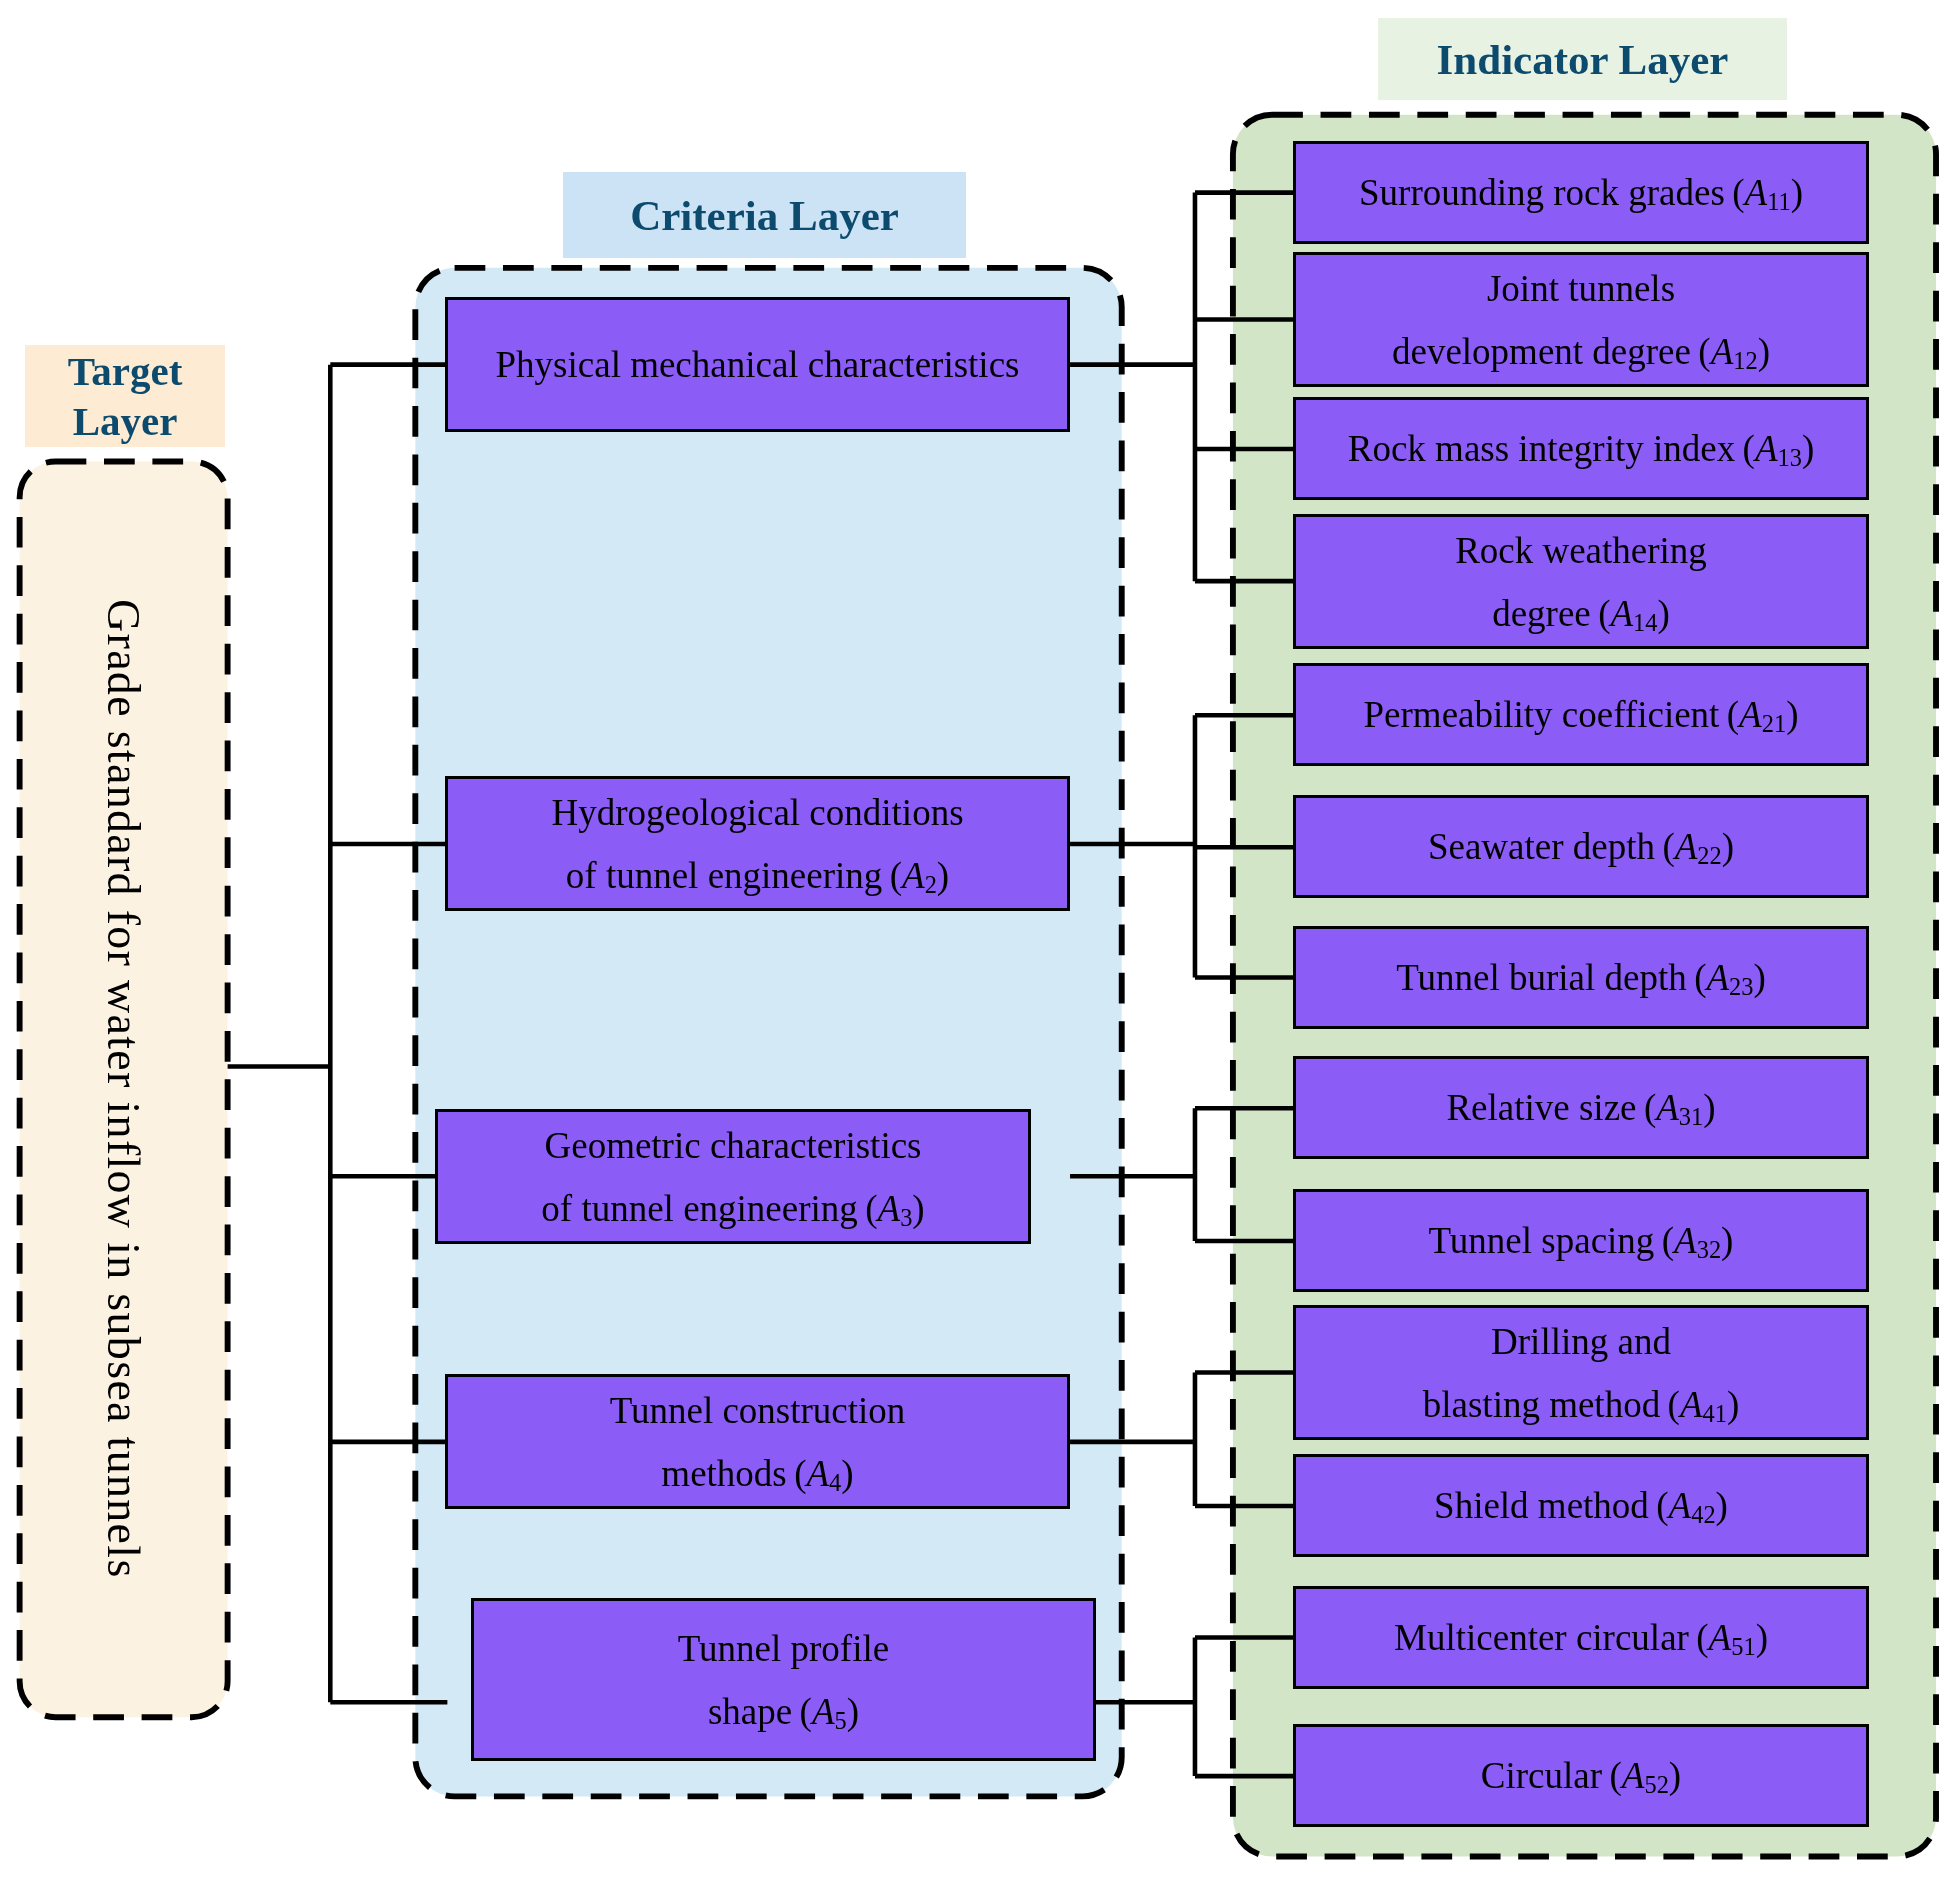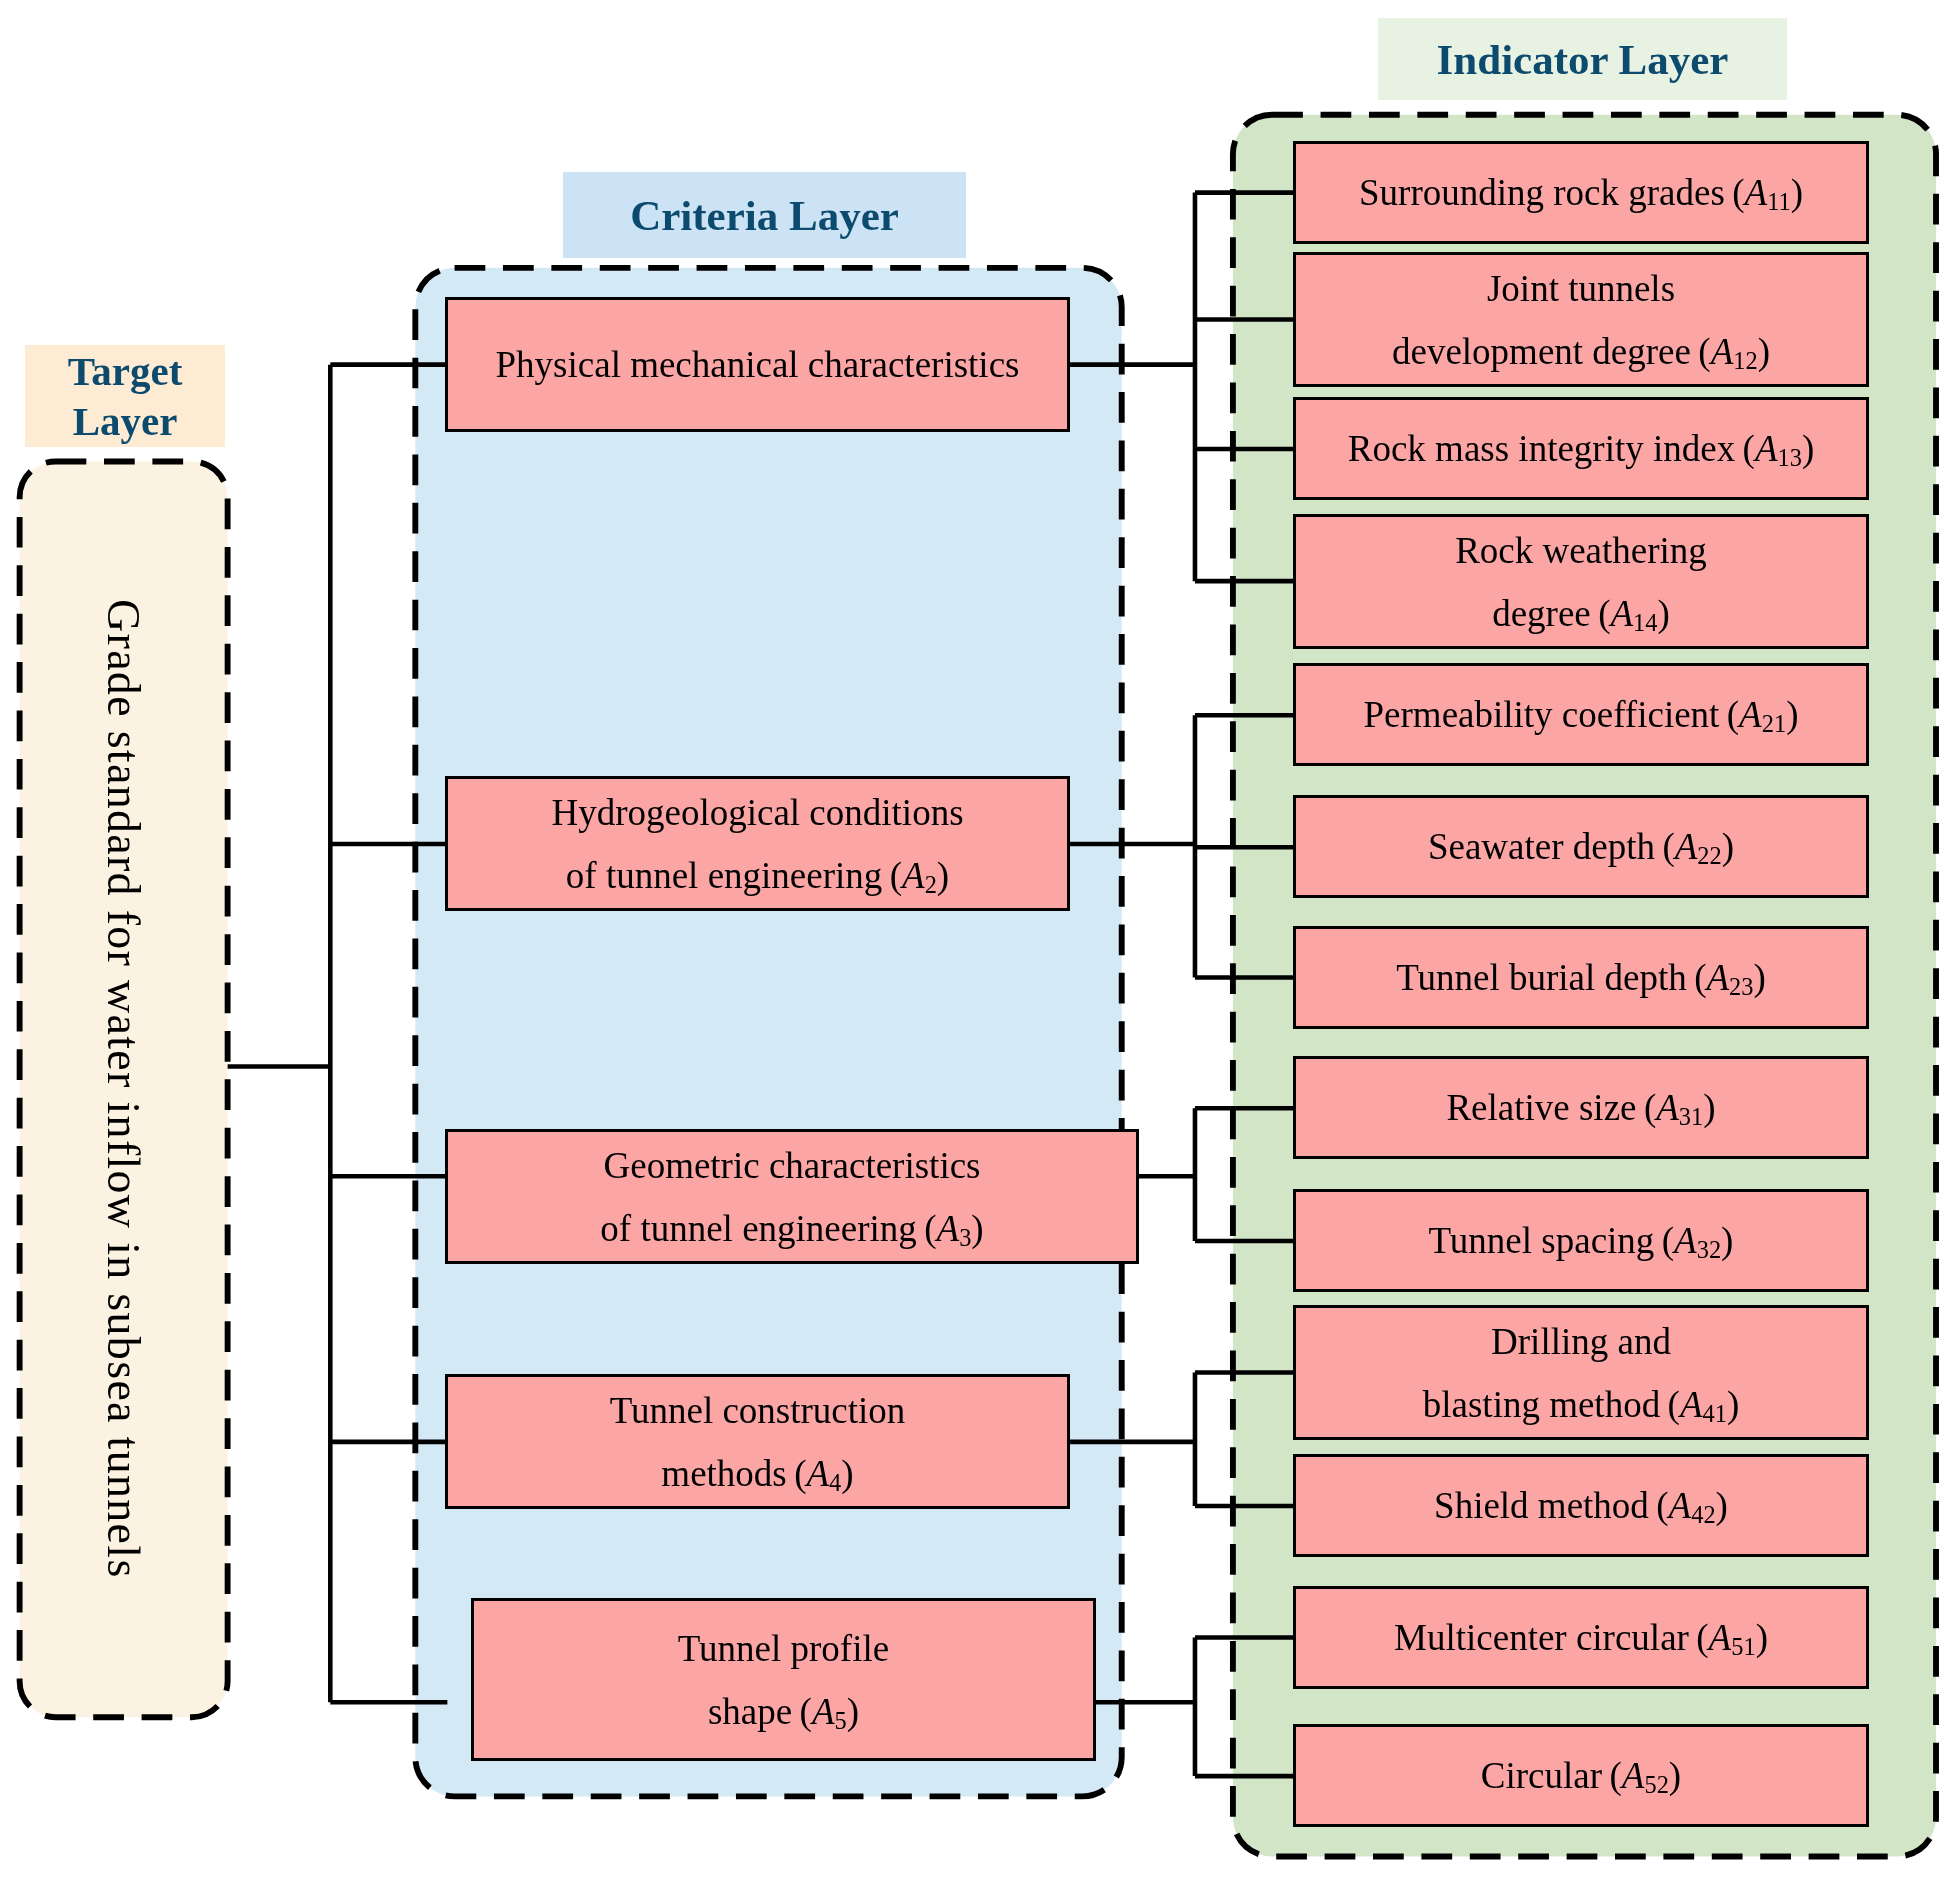--- a/index.html
+++ b/index.html
@@ -24,21 +24,21 @@
     justify-content: center;
     text-align: center;
     font-weight: bold;
     color: #0c4a6e;
   }
   #target-label   { font-size: 41px; line-height: 50px; }
   #criteria-label { font-size: 43px; }
   #indicator-label{ font-size: 43px; }
   .node {
     position: absolute;
-    background: #fca5a5;
+    background: #8b5cf6;
     border: 3.9px solid #000;
     box-sizing: border-box;
     display: flex;
     flex-direction: column;
     align-items: center;
     justify-content: center;
     font-size: 37px;
     color: #000;
   }
   .node .row { line-height: 63px; white-space: nowrap; }
@@ -123,21 +123,21 @@
   <div id="target-text">Grade standard for water inflow in subsea tunnels</div>
 
   <div id="criteria-boxes">
       <div class="node" style="left: 445px; top: 297px; width: 625px; height: 135px; gap: 8px;">
         <div class="row"><span>Physical mechanical characteristics</span></div>
       </div>
       <div class="node" style="left: 445px; top: 776px; width: 625px; height: 135px;">
         <div class="row"><span>Hydrogeological conditions</span></div>
         <div class="row"><span>of tunnel engineering</span> (<i>A</i><sub>2</sub>)</div>
       </div>
-      <div class="node" style="left: 445px; top: 1109px; width: 694px; height: 135px; margin-top: 20px;">
+      <div class="node" style="left: 435px; top: 1109px; width: 596px; height: 135px;">
         <div class="row"><span>Geometric characteristics</span></div>
         <div class="row"><span>of tunnel engineering</span> (<i>A</i><sub>3</sub>)</div>
       </div>
       <div class="node" style="left: 445px; top: 1374px; width: 625px; height: 135px;">
         <div class="row"><span>Tunnel construction</span></div>
         <div class="row"><span>methods</span> (<i>A</i><sub>4</sub>)</div>
       </div>
       <div class="node" style="left: 445px; top: 1598px; width: 625px; height: 163px; margin-left: 26px;">
         <div class="row"><span>Tunnel profile</span></div>
         <div class="row"><span>shape</span> (<i>A</i><sub>5</sub>)</div>

